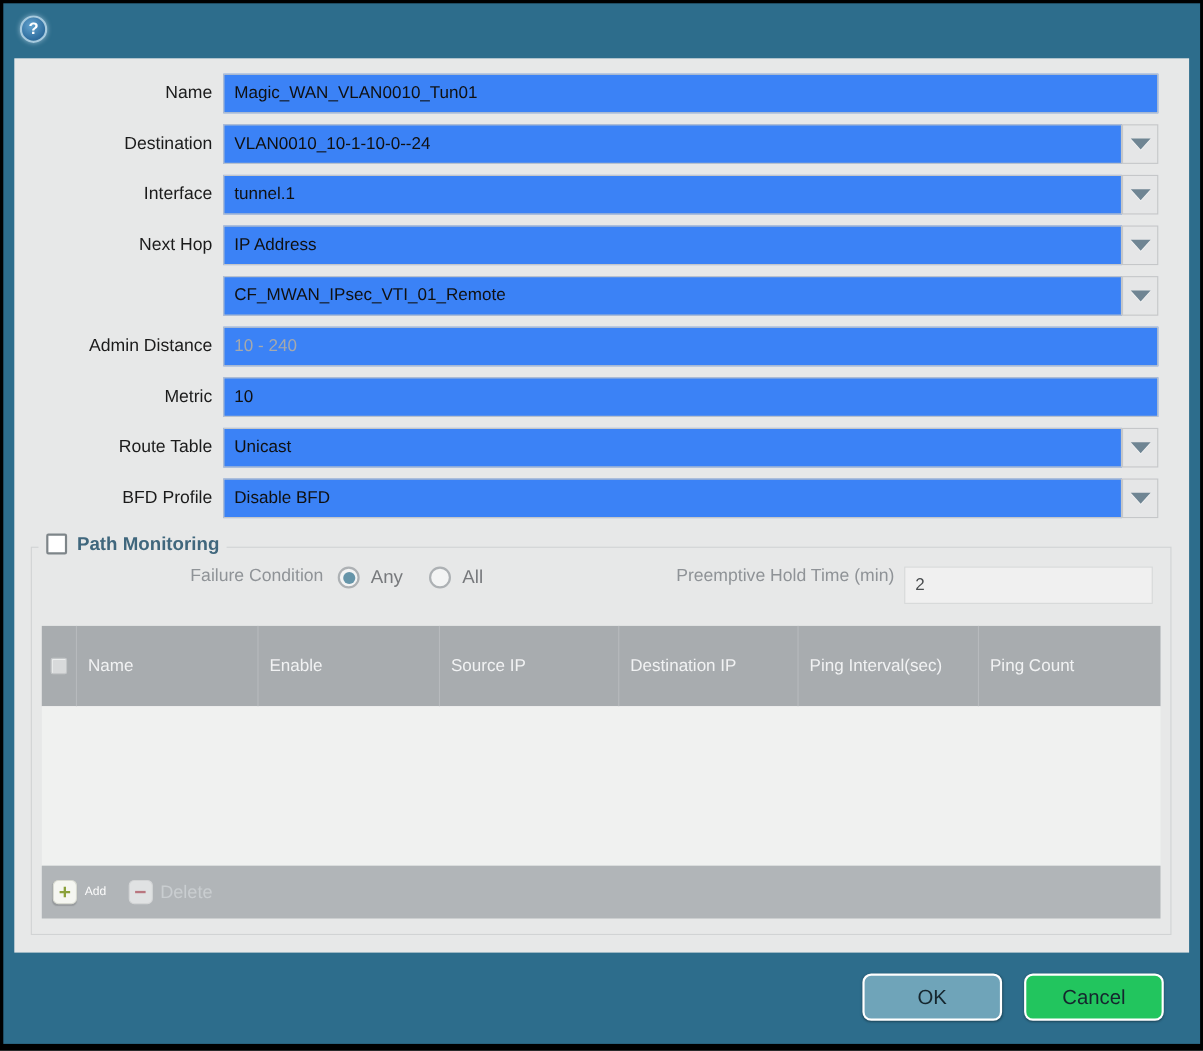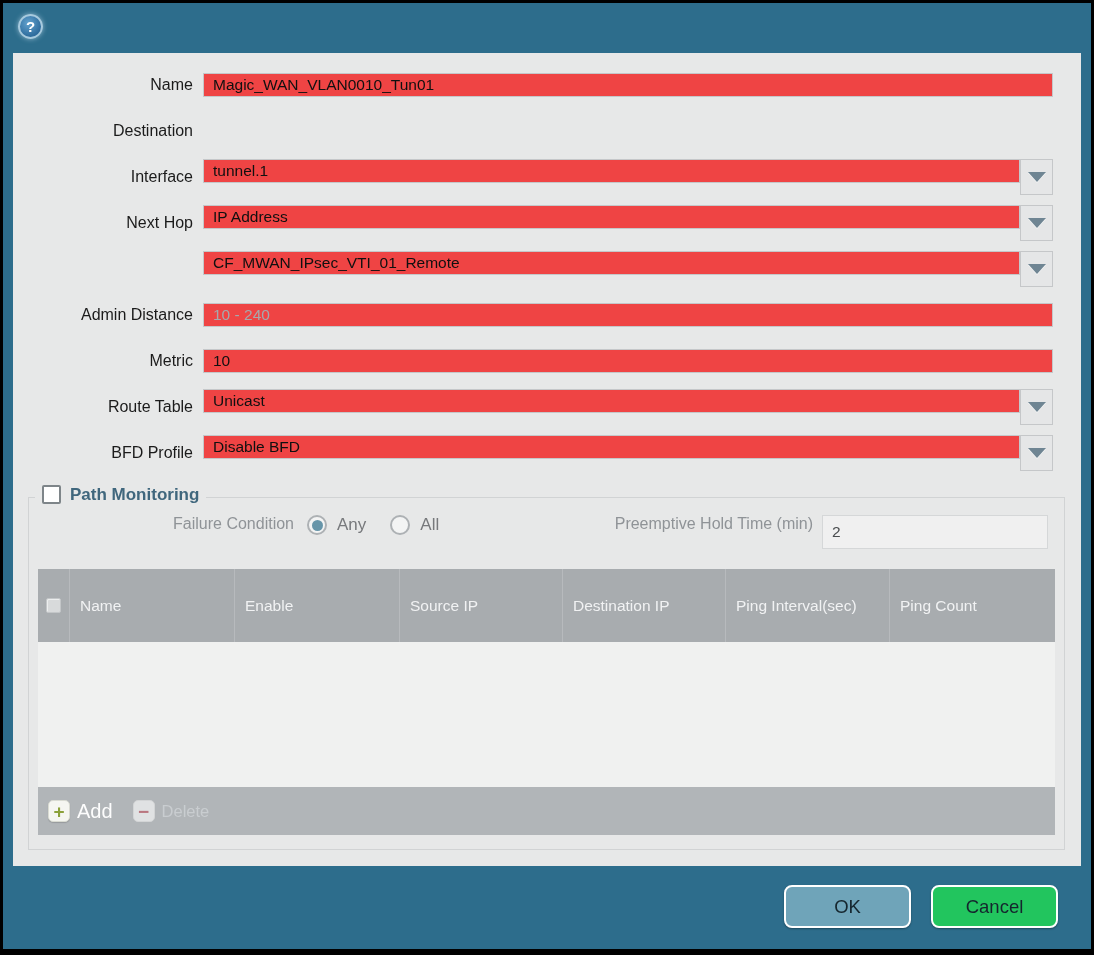--- a/index.html
+++ b/index.html
@@ -14,21 +14,21 @@
              border:2px solid #a7cade; box-shadow:0 0 5px rgba(220,240,255,.55); color:#fff; font-weight:bold; font-size:15px;
              display:flex; align-items:center; justify-content:center; cursor:pointer; }
 
   
   .content { position:absolute; left:10px; top:50px; width:1068px; height:813px; background:#e7e8e8; }
 
   .form { padding-top:14px; }
   .frow { display:flex; align-items:center; height:36px; margin-bottom:10px; }
   .flabel { width:190px; text-align:right; padding-right:10px; font-size:16px; color:#1b1b1b; white-space:nowrap; }
   .ffield { width:850px; display:flex; }
-  .txt { flex:1; height:24px; border:1px solid #c5c7c9; background:#ef4444; font-family:"Liberation Sans",sans-serif;
+  .txt { flex:1; height:36px; border:1px solid #c5c7c9; background:#3b82f6; font-family:"Liberation Sans",sans-serif;
          font-size:15.5px; color:#101010; padding:0 9px; outline:none; }
   .txt::placeholder { color:#a6a9ac; }
   .dd-btn { width:33px; height:36px; background:#e5e6e7; border:1px solid #c5c7c9; margin-left:0;
             display:flex; align-items:center; justify-content:center; cursor:pointer; }
   .dd-arrow { width:0; height:0; border-left:9px solid transparent; border-right:9px solid transparent;
               border-top:10px solid #6f8593; filter:drop-shadow(0 1px 0 rgba(255,255,255,.6)); }
 
   
   .pm-box { position:absolute; left:15px; top:444px; width:1037px; height:353px;
             border:1px solid #d1d3d4; }
@@ -56,21 +56,21 @@
   .th-cb { width:32px; padding-left:0; justify-content:center; }
   .hdr-check { width:15px; height:15px; background:#d8dadb; border:1px solid #c3c6c8; border-radius:2px;
                box-shadow:inset 1px 1px 0 #eceeee; cursor:pointer; }
   .w-name{width:165px} .w-en{width:165px} .w-src{width:163px} .w-dst{width:163px} .w-ping{width:164px} .w-cnt{flex:1}
   .tbody { height:145px; background:#f0f1f0; }
   .tfoot { height:48px; background:#b1b5b8; display:flex; align-items:center; padding-left:10px; gap:20px; }
   .tbl-btn { display:flex; align-items:center; gap:7px; cursor:pointer; }
   .tbl-ic { width:22px; height:22px; border-radius:5px; display:flex; align-items:center; justify-content:center;
             font-weight:800; font-size:19px; line-height:1; }
   .ic-add { background:#f5f6f1; border:1px solid #d9dbd2; color:#8ba13a; box-shadow:0 1px 1px rgba(0,0,0,.15); }
-  .lbl-add { color:#fdfdfd; font-size:20px; }
+  .lbl-add { color:#fdfdfd; font-size:11px; }
   .ic-del { background:#e0e2e3; border:1px solid #d3d5d6; color:#b9767f; }
   .lbl-del { color:#c9cdd0; font-size:16.5px; }
 
   
   .dlg-btns { position:absolute; right:33px; bottom:21px; display:flex; gap:20px; }
   .btn { width:127px; height:43px; border-radius:8px; border:2px solid #fff; font-family:"Liberation Sans",sans-serif;
          font-size:18.5px; color:#15262e; cursor:pointer; box-shadow:0 1px 2px rgba(0,0,0,.35); }
   .btn-ok { background:#6fa4b9; }
   .btn-cancel { background:#22c55e; }
 </style>
@@ -90,20 +90,26 @@
 
         <div class="frow">
           <div class="flabel">Name</div>
           <div class="ffield">
             <input class="txt" type="text" value="Magic_WAN_VLAN0010_Tun01" style="">
           </div>
         </div>
 
         <div class="frow">
           <div class="flabel">Destination</div>
+          <div class="ffield">
+            <input class="txt" type="text" value="VLAN0010_10-1-10-0--24" style="">
+            <span class="dd-btn">
+                <span class="dd-arrow"></span>
+              </span>
+          </div>
         </div>
 
         <div class="frow">
           <div class="flabel">Interface</div>
           <div class="ffield">
             <input class="txt" type="text" value="tunnel.1" style="">
             <span class="dd-btn">
                 <span class="dd-arrow"></span>
               </span>
           </div>

